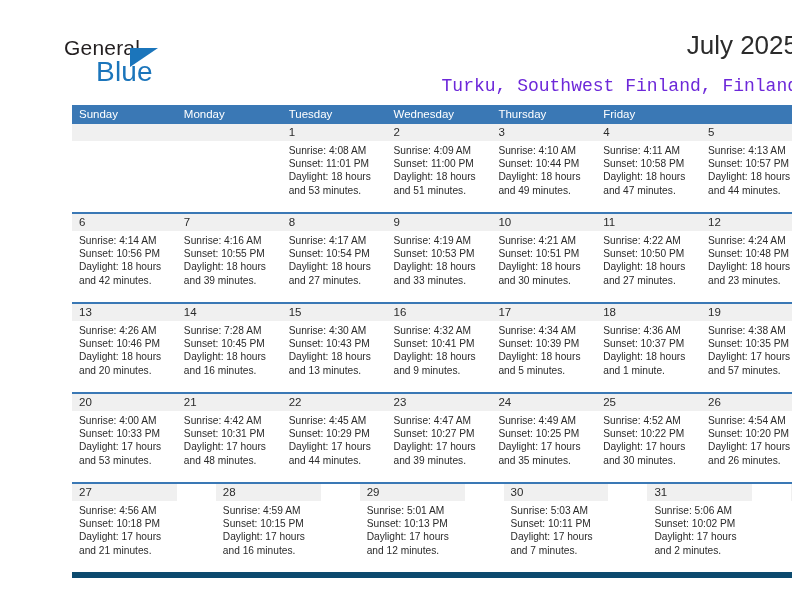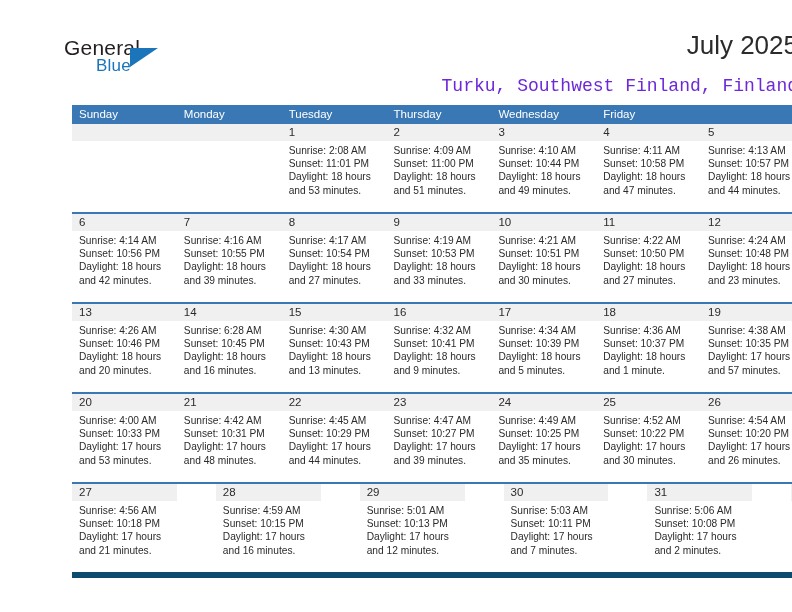--- a/index.html
+++ b/index.html
@@ -45,21 +45,21 @@
     top: 0px;
     font-size: 21px;
     letter-spacing: 0.2px;
     color: #231f20;
     font-family: "Liberation Sans", sans-serif;
   }
   .logo-blue {
     position: absolute;
     left: 32px;
     top: 20px;
-    font-size: 17px;
+    font-size: 28px;
     letter-spacing: 0.2px;
     color: #1b75bb;
     font-family: "Liberation Sans", sans-serif;
   }
   .logo-triangle {
     position: absolute;
     left: 66px;
     top: 12px;
     width: 0;
     height: 0;
@@ -170,36 +170,36 @@
 
     <div class="title-month">July 2025</div>
     <div class="title-location">Turku, Southwest Finland, Finland</div>
   </div>
 
   <div class="calendar">
     <div class="dow-row">
         <div class="dow-cell">Sunday</div>
         <div class="dow-cell">Monday</div>
         <div class="dow-cell">Tuesday</div>
+        <div class="dow-cell">Wednesday</div>
         <div class="dow-cell">Thursday</div>
-        <div class="dow-cell">Wednesday</div>
         <div class="dow-cell">Friday</div>
       </div>
     <div id="weeks-container">
         <div class="week-row">
           <div class="day-cell empty">
             <div class="day-head"></div>
           </div>
           <div class="day-cell empty">
             <div class="day-head"></div>
           </div>
           <div class="day-cell">
             <div class="day-head">1</div>
             <div class="day-body">
-              <div>Sunrise: 2:08 AM</div>
+              <div>Sunrise: 4:08 AM</div>
               <div>Sunset: 11:01 PM</div>
               <div>Daylight: 18 hours</div>
               <div>and 53 minutes.</div>
             </div>
           </div>
           <div class="day-cell">
             <div class="day-head">2</div>
             <div class="day-body">
               <div>Sunrise: 4:09 AM</div>
               <div>Sunset: 11:00 PM</div>
@@ -306,21 +306,21 @@
             <div class="day-body">
               <div>Sunrise: 4:26 AM</div>
               <div>Sunset: 10:46 PM</div>
               <div>Daylight: 18 hours</div>
               <div>and 20 minutes.</div>
             </div>
           </div>
           <div class="day-cell">
             <div class="day-head">14</div>
             <div class="day-body">
-              <div>Sunrise: 6:28 AM</div>
+              <div>Sunrise: 7:28 AM</div>
               <div>Sunset: 10:45 PM</div>
               <div>Daylight: 18 hours</div>
               <div>and 16 minutes.</div>
             </div>
           </div>
           <div class="day-cell">
             <div class="day-head">15</div>
             <div class="day-body">
               <div>Sunrise: 4:30 AM</div>
               <div>Sunset: 10:43 PM</div>
@@ -464,21 +464,21 @@
               <div>Sunrise: 5:03 AM</div>
               <div>Sunset: 10:11 PM</div>
               <div>Daylight: 17 hours</div>
               <div>and 7 minutes.</div>
             </div>
           </div>
           <div class="day-cell">
             <div class="day-head">31</div>
             <div class="day-body">
               <div>Sunrise: 5:06 AM</div>
-              <div>Sunset: 10:08 PM</div>
+              <div>Sunset: 10:02 PM</div>
               <div>Daylight: 17 hours</div>
               <div>and 2 minutes.</div>
             </div>
           </div>
           <div class="day-cell empty">
             <div class="day-head"></div>
           </div>
           <div class="day-cell empty">
             <div class="day-head"></div>
           </div>

